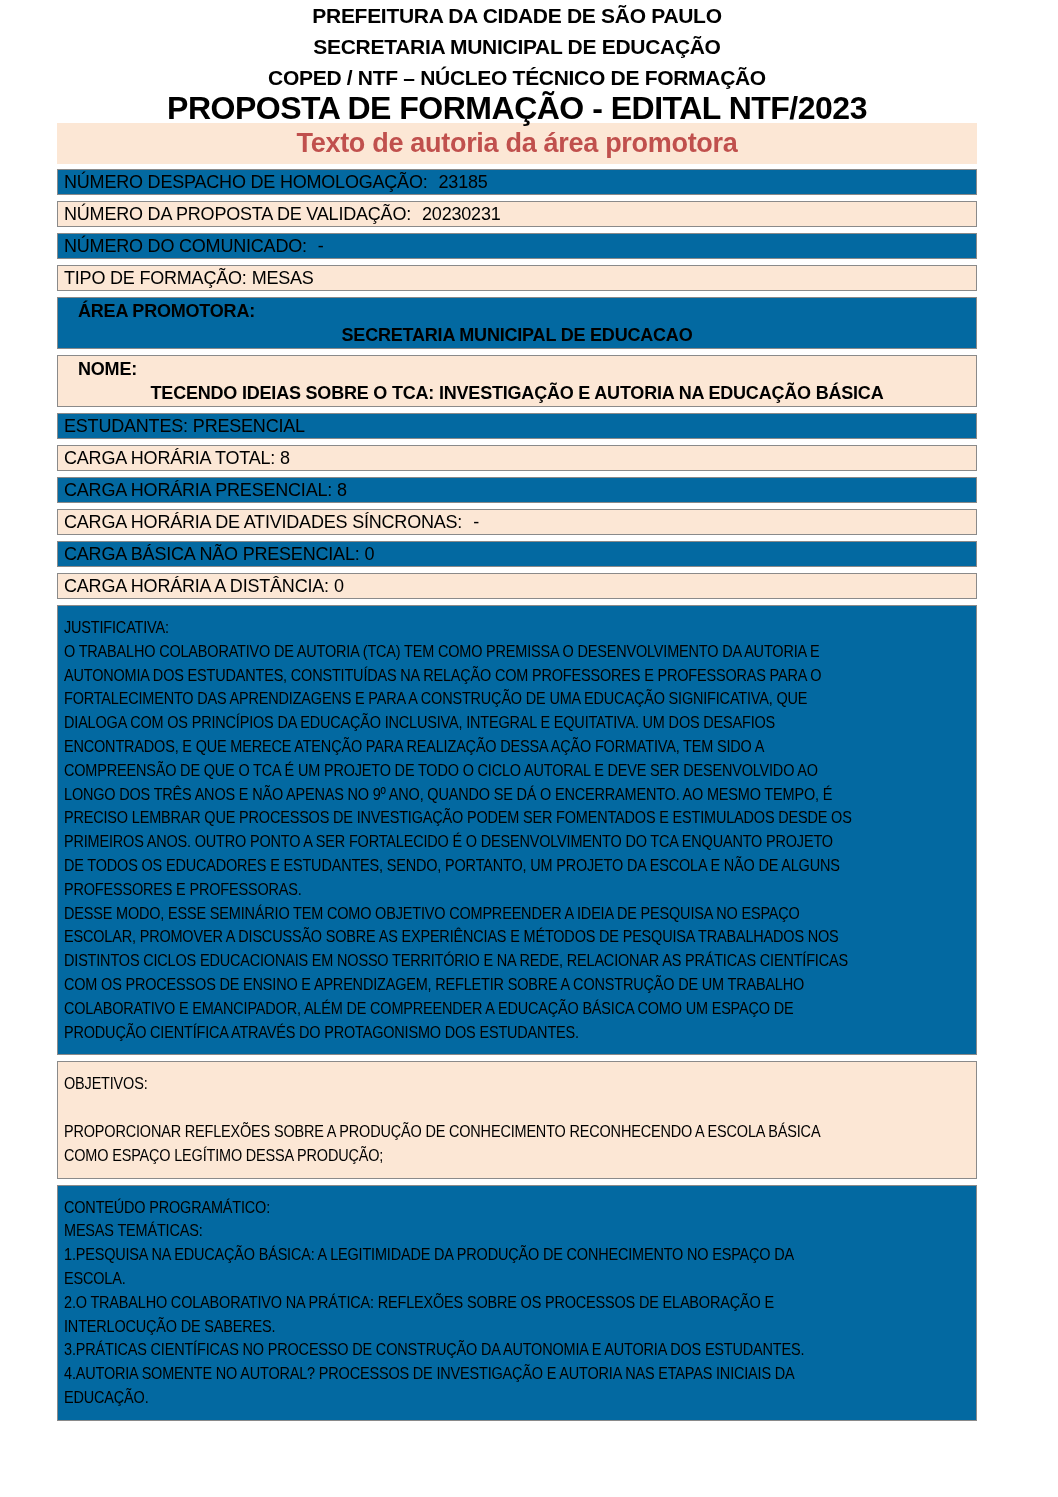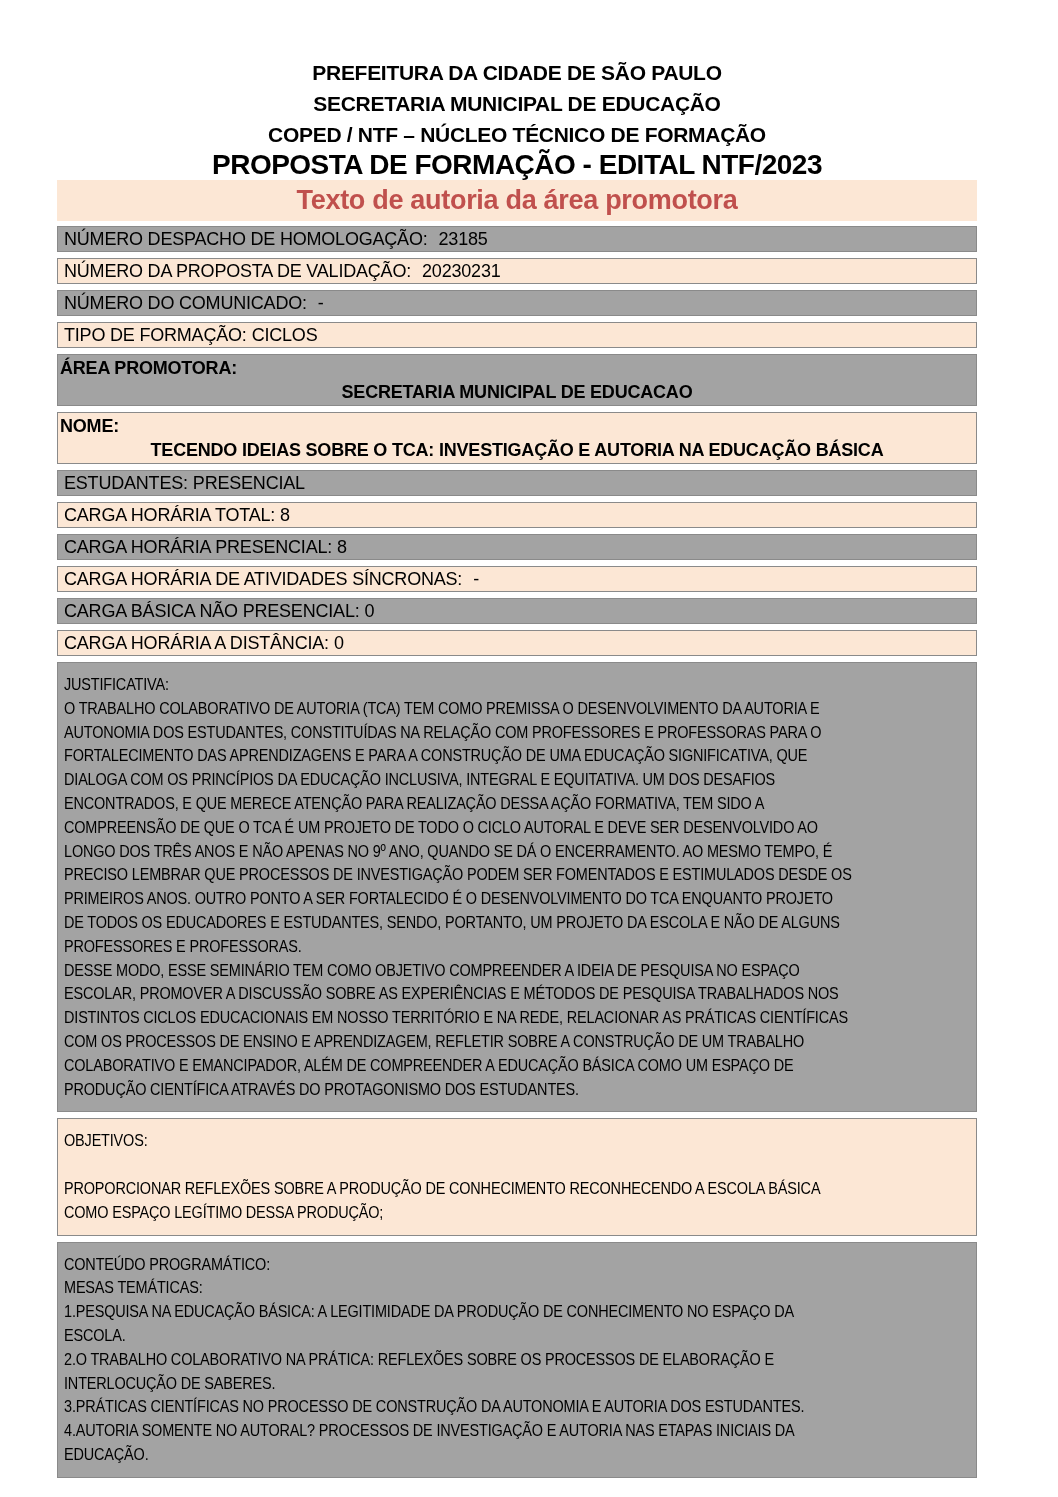--- a/index.html
+++ b/index.html
@@ -6,45 +6,45 @@
   body{
     width:1058px;height:1497px;
     font-family:"Liberation Sans",sans-serif;
     color:#000;
     -webkit-font-smoothing:antialiased;
   }
   .page{position:relative;width:1058px;height:1497px;overflow:hidden;background:#fff;}
   .doc{position:absolute;left:57px;top:0;width:920px;}
 
   
-  .hdr{padding-top:57px;text-align:center;font-weight:bold;letter-spacing:-0.3px;}
+  .hdr{text-align:center;font-weight:bold;letter-spacing:-0.3px;}
   .hl{font-size:21px;line-height:31px;}
-  .ht{font-size:28px;line-height:30px;letter-spacing:-0.5px;}
+  .ht{font-size:32px;line-height:30px;letter-spacing:-0.5px;}
 
   
   .banner{
     height:41px;background:#FCE7D5;
     display:flex;align-items:center;justify-content:center;
   }
   .banner span{
     color:#C0504D;font-weight:bold;font-size:27px;letter-spacing:-0.3px;
   }
 
   
   .rows{margin-top:5px;display:flex;flex-direction:column;gap:6px;}
   .row{
-    border:1px solid #8A8A8A;background:#a3a3a3;
+    border:1px solid #8A8A8A;background:#0369a1;
     padding:1px 6px;
     font-size:18px;line-height:22px;letter-spacing:-0.2px;
   }
   .row.peach{background:#FCE7D5;}
   .row.single{height:22px;overflow:hidden;}
   .row .val{margin-left:5px;}
   .row.gap2 .val{margin-left:11px;}
-  .row.stacked{font-weight:bold;line-height:24px;padding:1px 2px;}
+  .row.stacked{font-weight:bold;line-height:24px;padding:1px 20px;}
   .row.stacked .val{display:block;margin-left:0;text-align:center;}
 
   
   .row.block{padding:10px 6px;}
   .blk-inner{
     width:1065px;
     transform:scaleX(0.851);
     transform-origin:0 0;
     font-size:17px;line-height:23.8px;
   }
@@ -76,21 +76,21 @@
 
       <div class="row single peach gap2">
         <span class="lbl">NÚMERO DA PROPOSTA DE VALIDAÇÃO:</span><span class="val">20230231</span>
       </div>
 
       <div class="row single gap2">
         <span class="lbl">NÚMERO DO COMUNICADO:</span><span class="val">-</span>
       </div>
 
       <div class="row single peach">
-        <span class="lbl">TIPO DE FORMAÇÃO:</span><span class="val">CICLOS</span>
+        <span class="lbl">TIPO DE FORMAÇÃO:</span><span class="val">MESAS</span>
       </div>
 
       <div class="row stacked">
         <span class="lbl">ÁREA PROMOTORA:</span><span class="val">SECRETARIA MUNICIPAL DE EDUCACAO</span>
       </div>
 
       <div class="row stacked peach">
         <span class="lbl">NOME:</span><span class="val">TECENDO IDEIAS SOBRE O TCA: INVESTIGAÇÃO E AUTORIA NA EDUCAÇÃO BÁSICA</span>
       </div>
 

